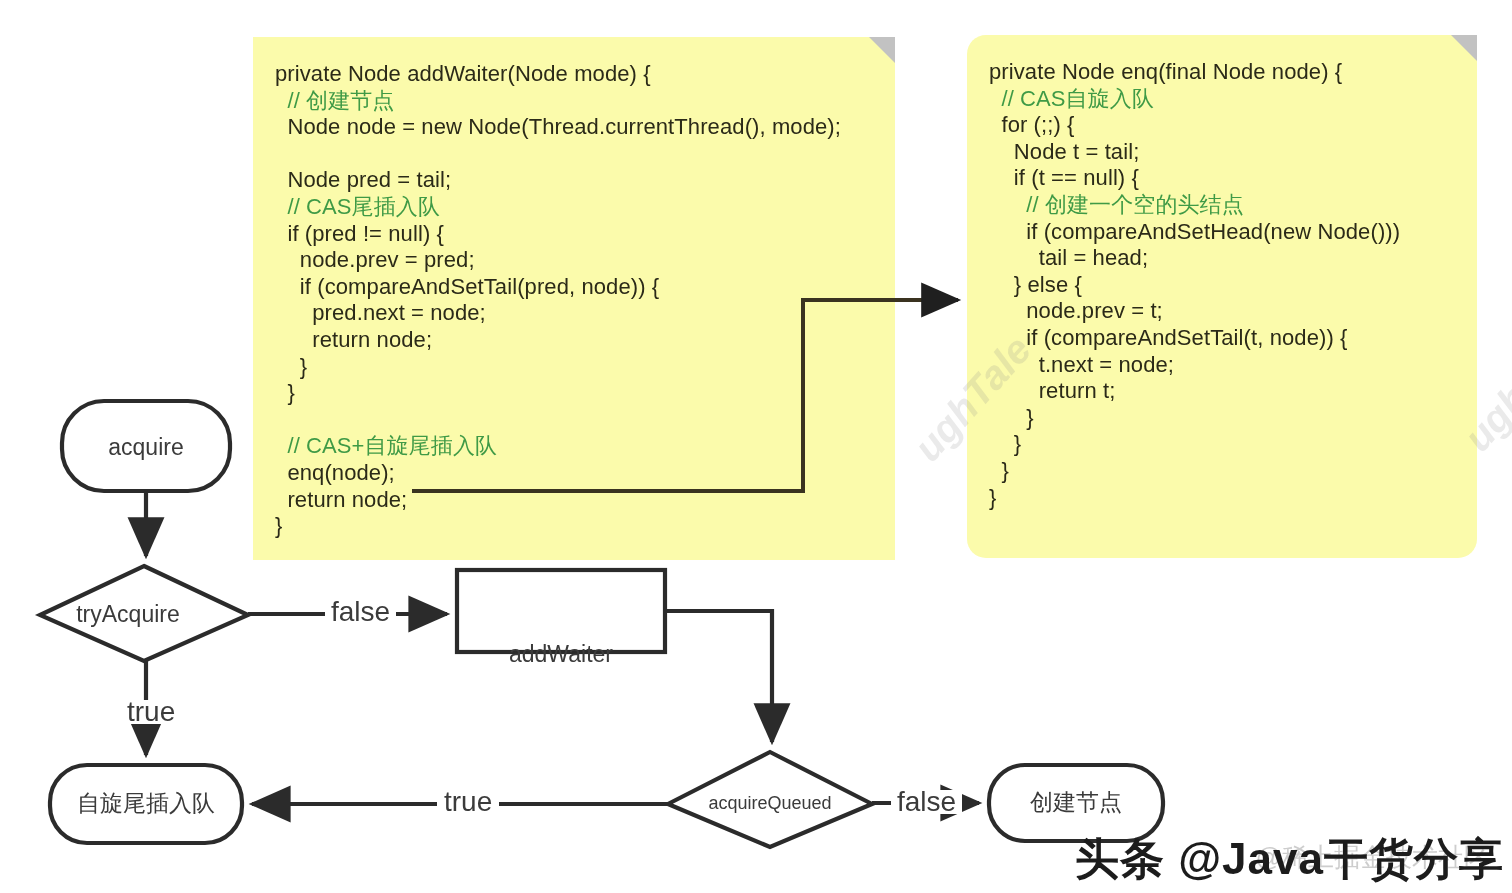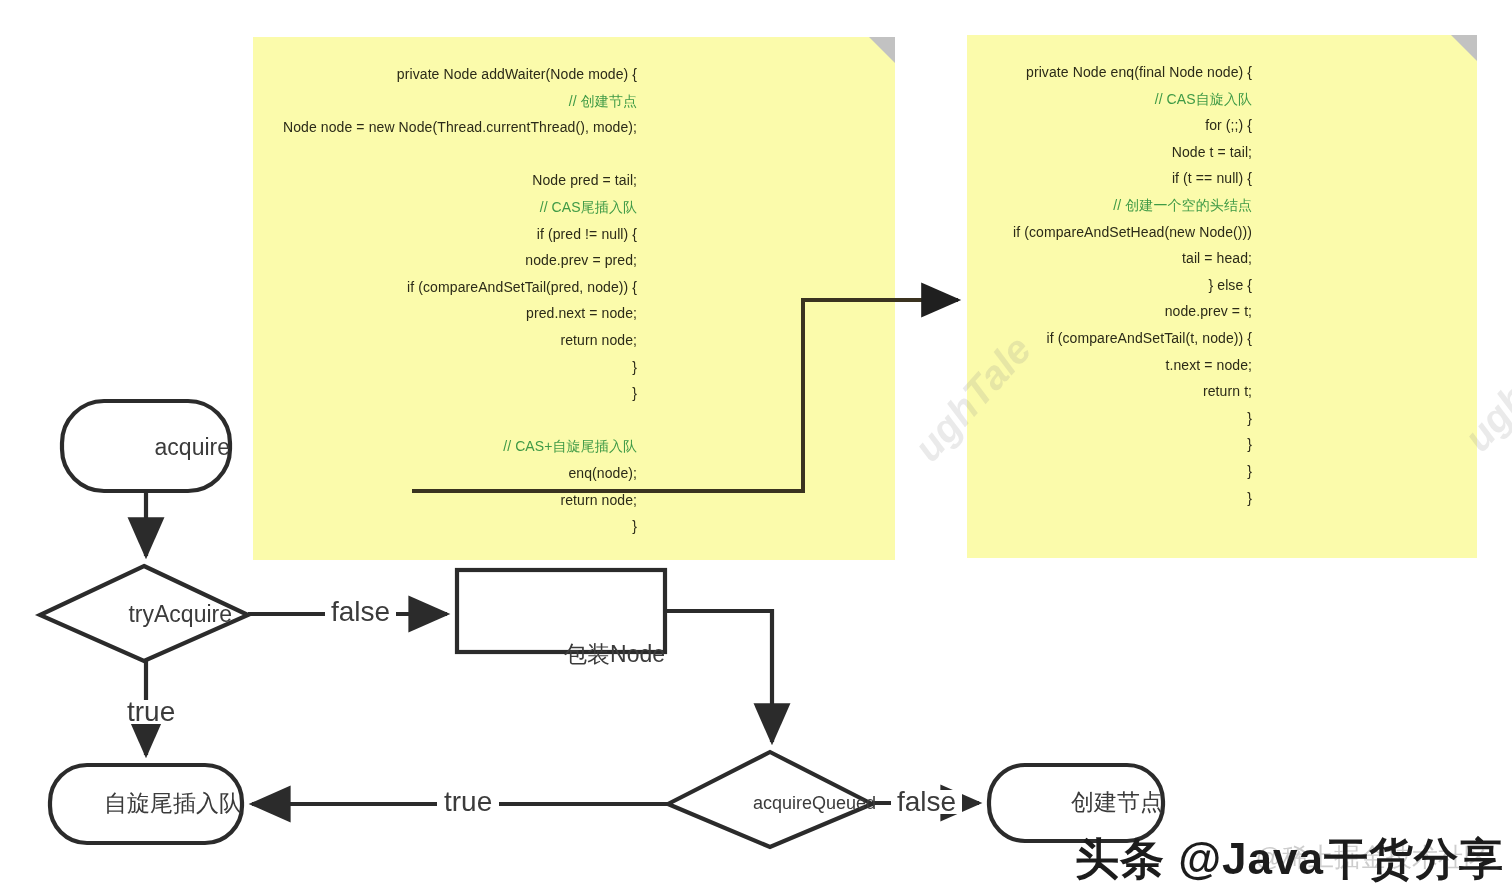--- a/index.html
+++ b/index.html
@@ -31,35 +31,34 @@
     width: 0; height: 0;
     border-left: 26px solid transparent;
     border-top: 26px solid #c2c2c2;
   }
   .note-code {
     position: absolute;
     left: 22px;
     top: 24px;
     white-space: pre;
     font-family: "Liberation Sans", "DejaVu Sans", sans-serif;
-    font-size: 14px;
+    font-size: 22px;
     line-height: 26.6px;
     color: #2b2a18;
     letter-spacing: 0.1px;
-    text-align: right;
   }
   .note-code .cmt { color: #3f9a46; }
 
   #note-left  { left: 253px; top: 37px;  width: 642px; height: 523px; }
-  #note-right { left: 967px; top: 35px;  width: 510px; height: 523px; }
+  #note-right { left: 967px; top: 35px;  width: 510px; height: 523px; border-radius: 19px; }
 
   
   .nodelabel {
     position: absolute;
-    text-align: right;
+    text-align: center;
     color: #3b3b3b;
     font-size: 23px;
     line-height: 29px;
     white-space: pre;
     pointer-events: none;
     z-index: 4;
   }
   .edgelabel {
     position: absolute;
     color: #3b3b3b;
@@ -158,21 +157,21 @@
       <path d="M0,0.6 L10,5 L0,9.4 z" fill="#1f1f1f"></path>
     </marker>
   </defs>
 </svg>
 
 <div class="nodelabel" style="left:62px; top:433px; width:168px;">acquire</div>
 
 <div class="nodelabel" style="left:24px; top:600px; width:208px;">tryAcquire</div>
 
 <div class="nodelabel" style="left:457px; top:582px; width:208px;">
-  <div>包装Node</div>
+  <div>addWaiter</div>
 </div>
 
 <div class="nodelabel" style="left:50px; top:789px; width:192px;">自旋尾插入队</div>
 
 <div class="nodelabel" style="left:664px; top:789px; width:212px; font-size:18px;">acquireQueued</div>
 
 <div class="nodelabel" style="left:989px; top:788px; width:174px;">创建节点</div>
 
 <div class="edgelabel" style="left:325px; top:600px; background:#ffffff; padding:0 6px;">false</div>
 

